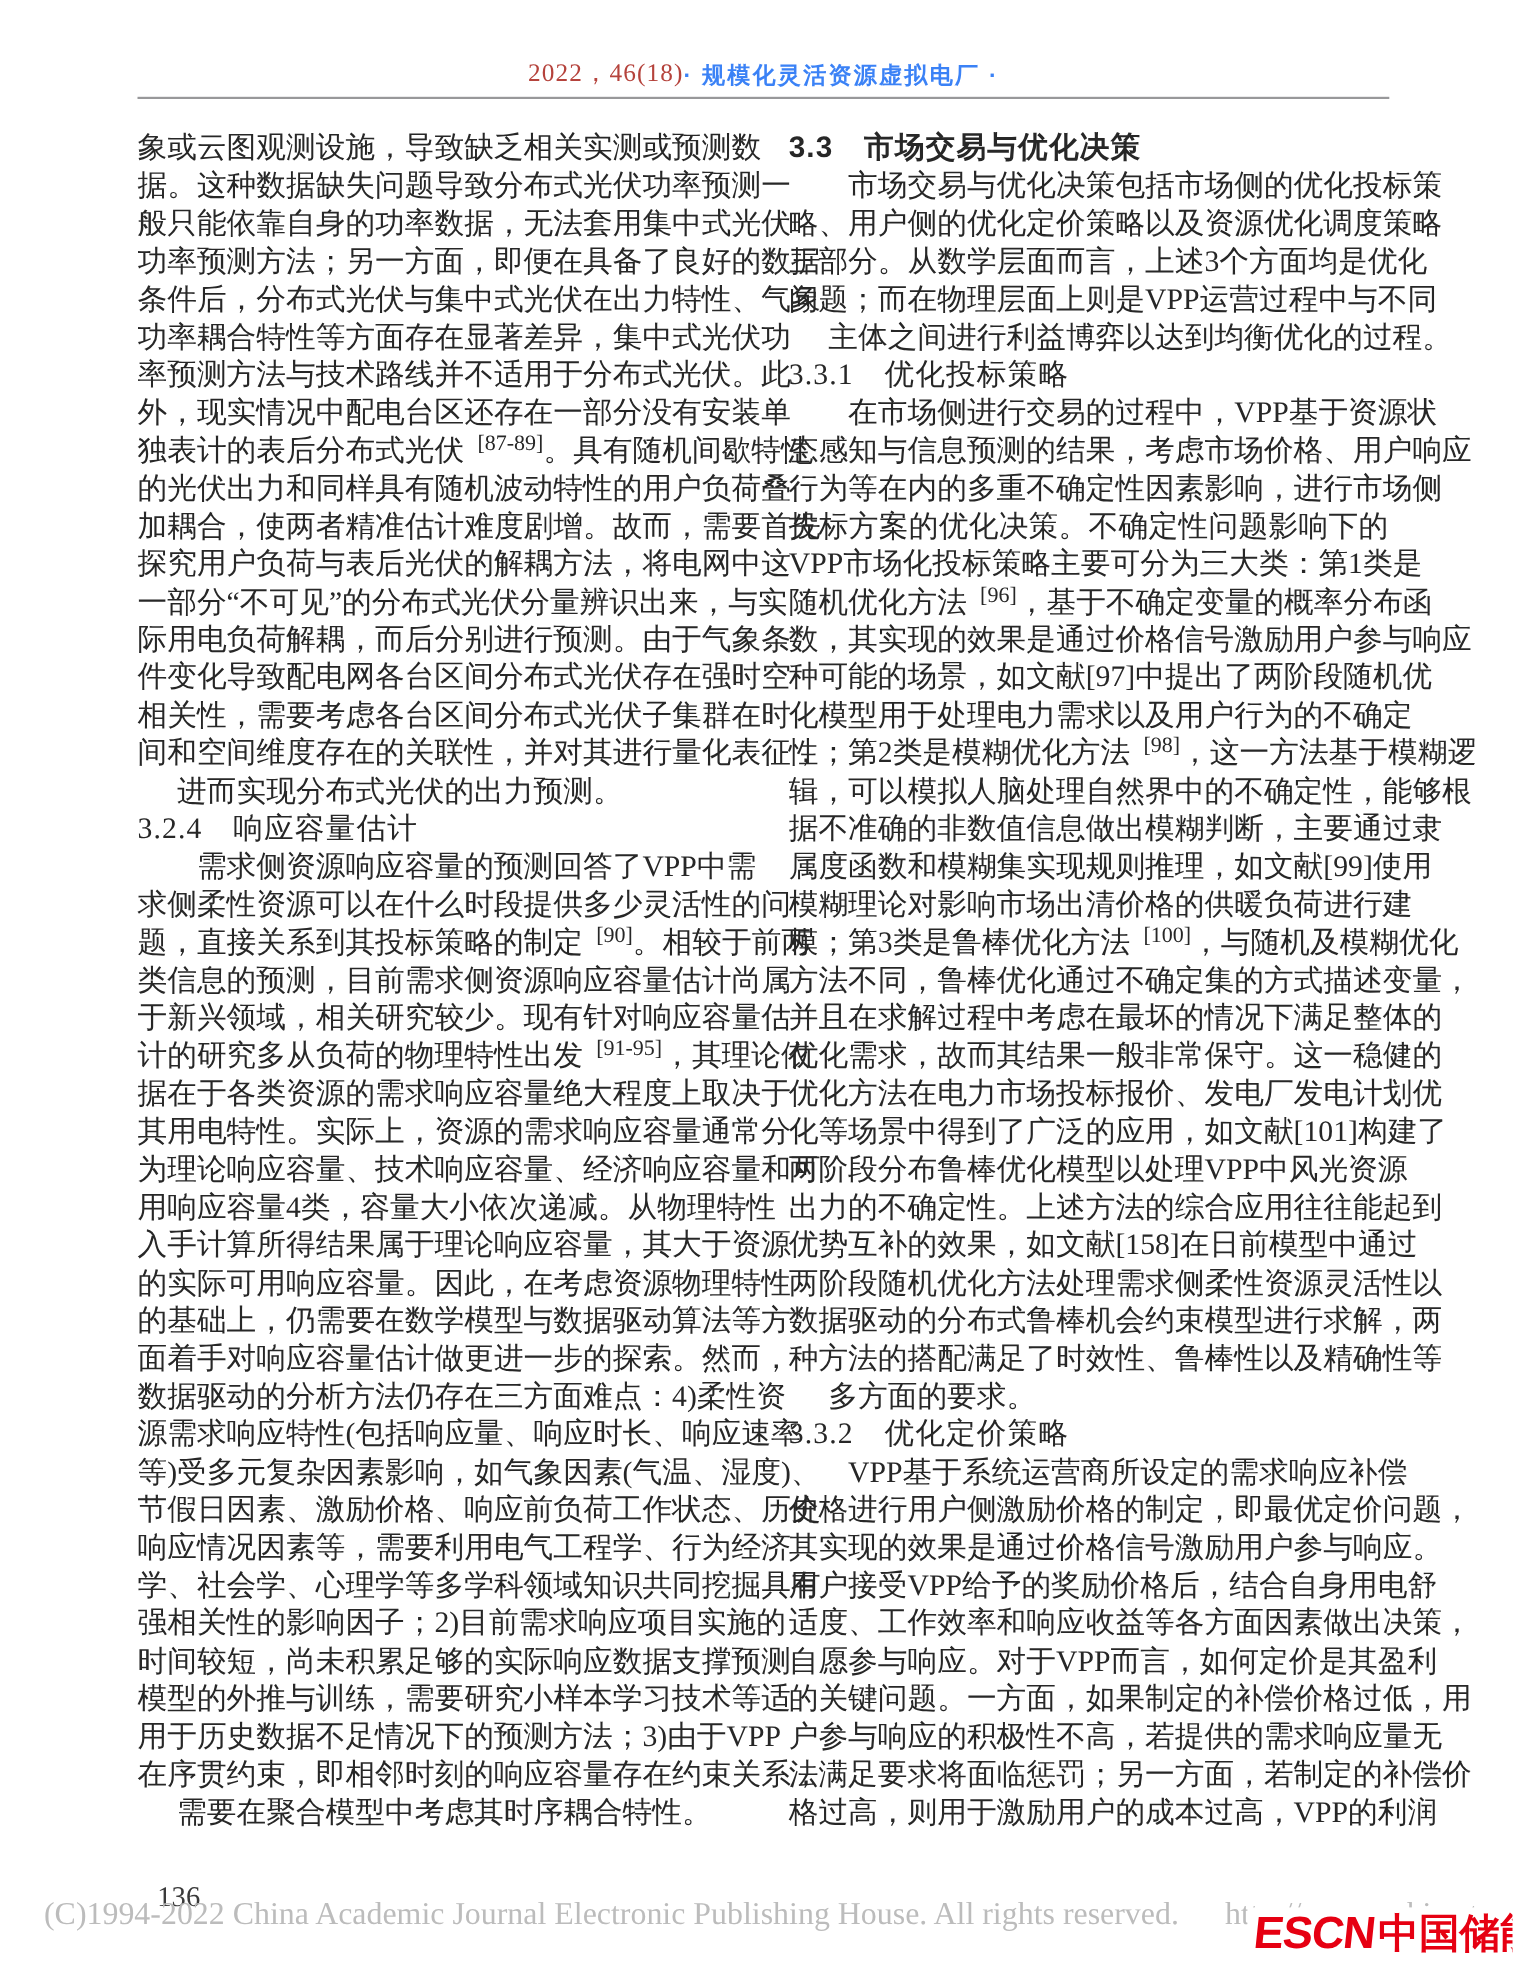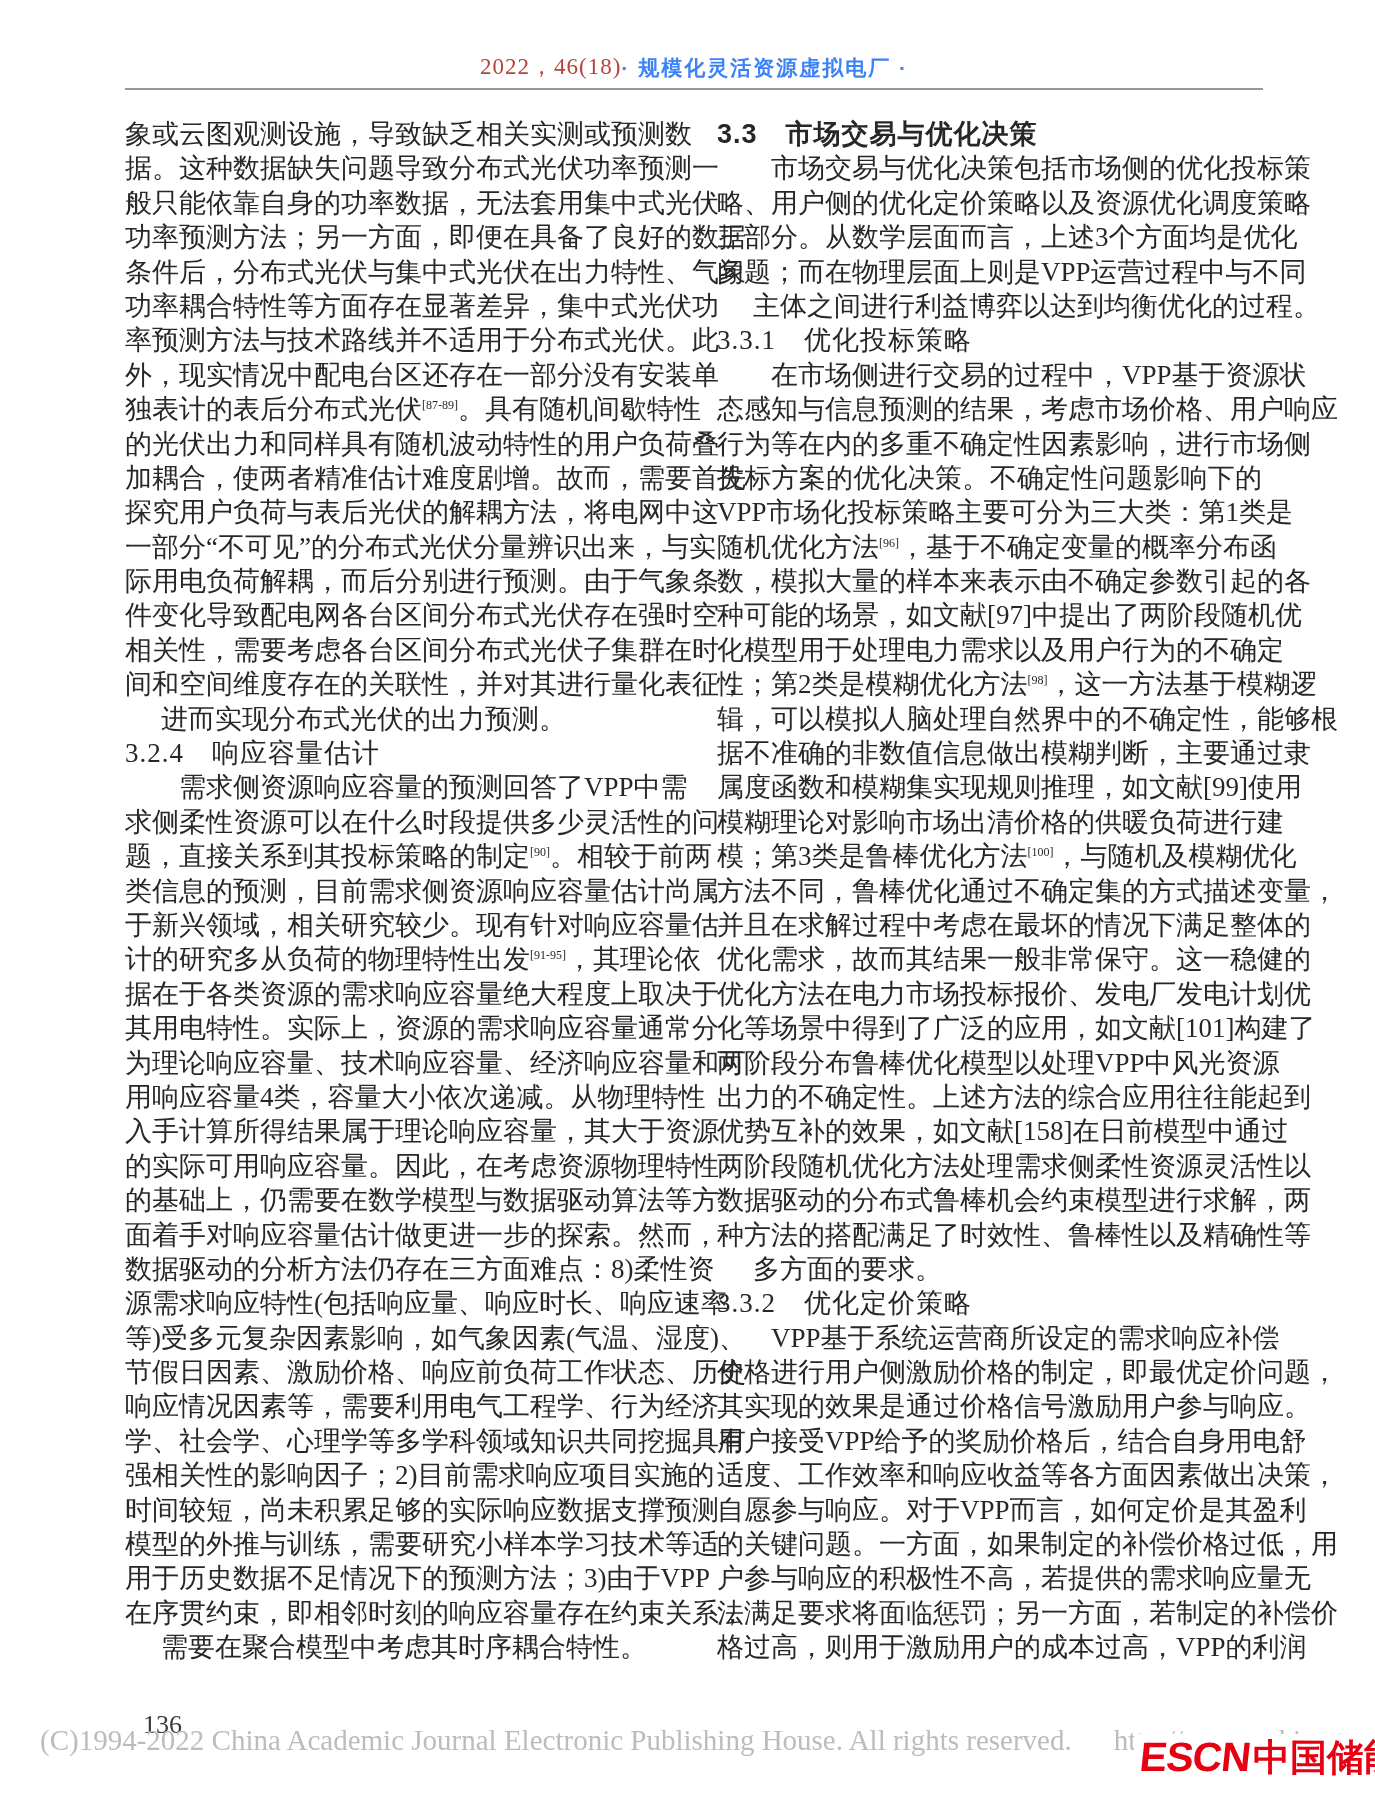--- a/index.html
+++ b/index.html
@@ -37,21 +37,21 @@
   .row.end{text-align-last:left;padding-left:36px;}
   .row.h2{
     font-family:"Liberation Sans","DejaVu Sans",sans-serif;
     font-weight:bold;text-align-last:left;letter-spacing:1px;
   }
   .row.h3{
     font-family:"Liberation Serif","DejaVu Serif",serif;
     font-weight:normal;text-align-last:left;letter-spacing:1px;
   }
   sup.ref{
-    font-size:12px;line-height:0;vertical-align:9px;letter-spacing:0;
+    font-size:20px;line-height:0;vertical-align:9px;letter-spacing:0;margin-left:12px;
   }
   
   .page-number{
     position:absolute;left:143px;top:1710px;font-size:26px;color:#3a3a3a;
     font-family:"Liberation Serif","DejaVu Serif",serif;
   }
   .copyright-line{
     position:absolute;left:40px;top:1724px;width:1330px;height:40px;
     font-size:29px;color:#bcbcbc;white-space:nowrap;overflow:hidden;
     font-family:"Liberation Serif","DejaVu Serif",serif;
@@ -110,21 +110,21 @@
       <div class="row">于新兴领域，相关研究较少。现有针对响应容量估</div>
       <div class="row">计的研究多从负荷的物理特性出发<sup class="ref">[91-95]</sup>，其理论依</div>
       <div class="row">据在于各类资源的需求响应容量绝大程度上取决于</div>
       <div class="row">其用电特性。实际上，资源的需求响应容量通常分</div>
       <div class="row">为理论响应容量、技术响应容量、经济响应容量和可</div>
       <div class="row">用响应容量4类，容量大小依次递减。从物理特性</div>
       <div class="row">入手计算所得结果属于理论响应容量，其大于资源</div>
       <div class="row">的实际可用响应容量。因此，在考虑资源物理特性</div>
       <div class="row">的基础上，仍需要在数学模型与数据驱动算法等方</div>
       <div class="row">面着手对响应容量估计做更进一步的探索。然而，</div>
-      <div class="row">数据驱动的分析方法仍存在三方面难点：8)柔性资</div>
+      <div class="row">数据驱动的分析方法仍存在三方面难点：4)柔性资</div>
       <div class="row">源需求响应特性(包括响应量、响应时长、响应速率</div>
       <div class="row">等)受多元复杂因素影响，如气象因素(气温、湿度)、</div>
       <div class="row">节假日因素、激励价格、响应前负荷工作状态、历史</div>
       <div class="row">响应情况因素等，需要利用电气工程学、行为经济</div>
       <div class="row">学、社会学、心理学等多学科领域知识共同挖掘具有</div>
       <div class="row">强相关性的影响因子；2)目前需求响应项目实施的</div>
       <div class="row">时间较短，尚未积累足够的实际响应数据支撑预测</div>
       <div class="row">模型的外推与训练，需要研究小样本学习技术等适</div>
       <div class="row">用于历史数据不足情况下的预测方法；3)由于VPP</div>
       <div class="row">在序贯约束，即相邻时刻的响应容量存在约束关系，</div>
@@ -137,21 +137,21 @@
       <div class="row">三部分。从数学层面而言，上述3个方面均是优化</div>
       <div class="row">问题；而在物理层面上则是VPP运营过程中与不同</div>
       <div class="row end">主体之间进行利益博弈以达到均衡优化的过程。</div>
       <div class="row h3">3.3.1　优化投标策略</div>
       <div class="row">　　在市场侧进行交易的过程中，VPP基于资源状</div>
       <div class="row">态感知与信息预测的结果，考虑市场价格、用户响应</div>
       <div class="row">行为等在内的多重不确定性因素影响，进行市场侧</div>
       <div class="row">投标方案的优化决策。不确定性问题影响下的</div>
       <div class="row">VPP市场化投标策略主要可分为三大类：第1类是</div>
       <div class="row">随机优化方法<sup class="ref">[96]</sup>，基于不确定变量的概率分布函</div>
-      <div class="row">数，模拟大量的样本来表示由不确定参数引起的各</div>
+      <div class="row">数，其实现的效果是通过价格信号激励用户参与响应</div>
       <div class="row">种可能的场景，如文献[97]中提出了两阶段随机优</div>
       <div class="row">化模型用于处理电力需求以及用户行为的不确定</div>
       <div class="row">性；第2类是模糊优化方法<sup class="ref">[98]</sup>，这一方法基于模糊逻</div>
       <div class="row">辑，可以模拟人脑处理自然界中的不确定性，能够根</div>
       <div class="row">据不准确的非数值信息做出模糊判断，主要通过隶</div>
       <div class="row">属度函数和模糊集实现规则推理，如文献[99]使用</div>
       <div class="row">模糊理论对影响市场出清价格的供暖负荷进行建</div>
       <div class="row">模；第3类是鲁棒优化方法<sup class="ref">[100]</sup>，与随机及模糊优化</div>
       <div class="row">方法不同，鲁棒优化通过不确定集的方式描述变量，</div>
       <div class="row">并且在求解过程中考虑在最坏的情况下满足整体的</div>

